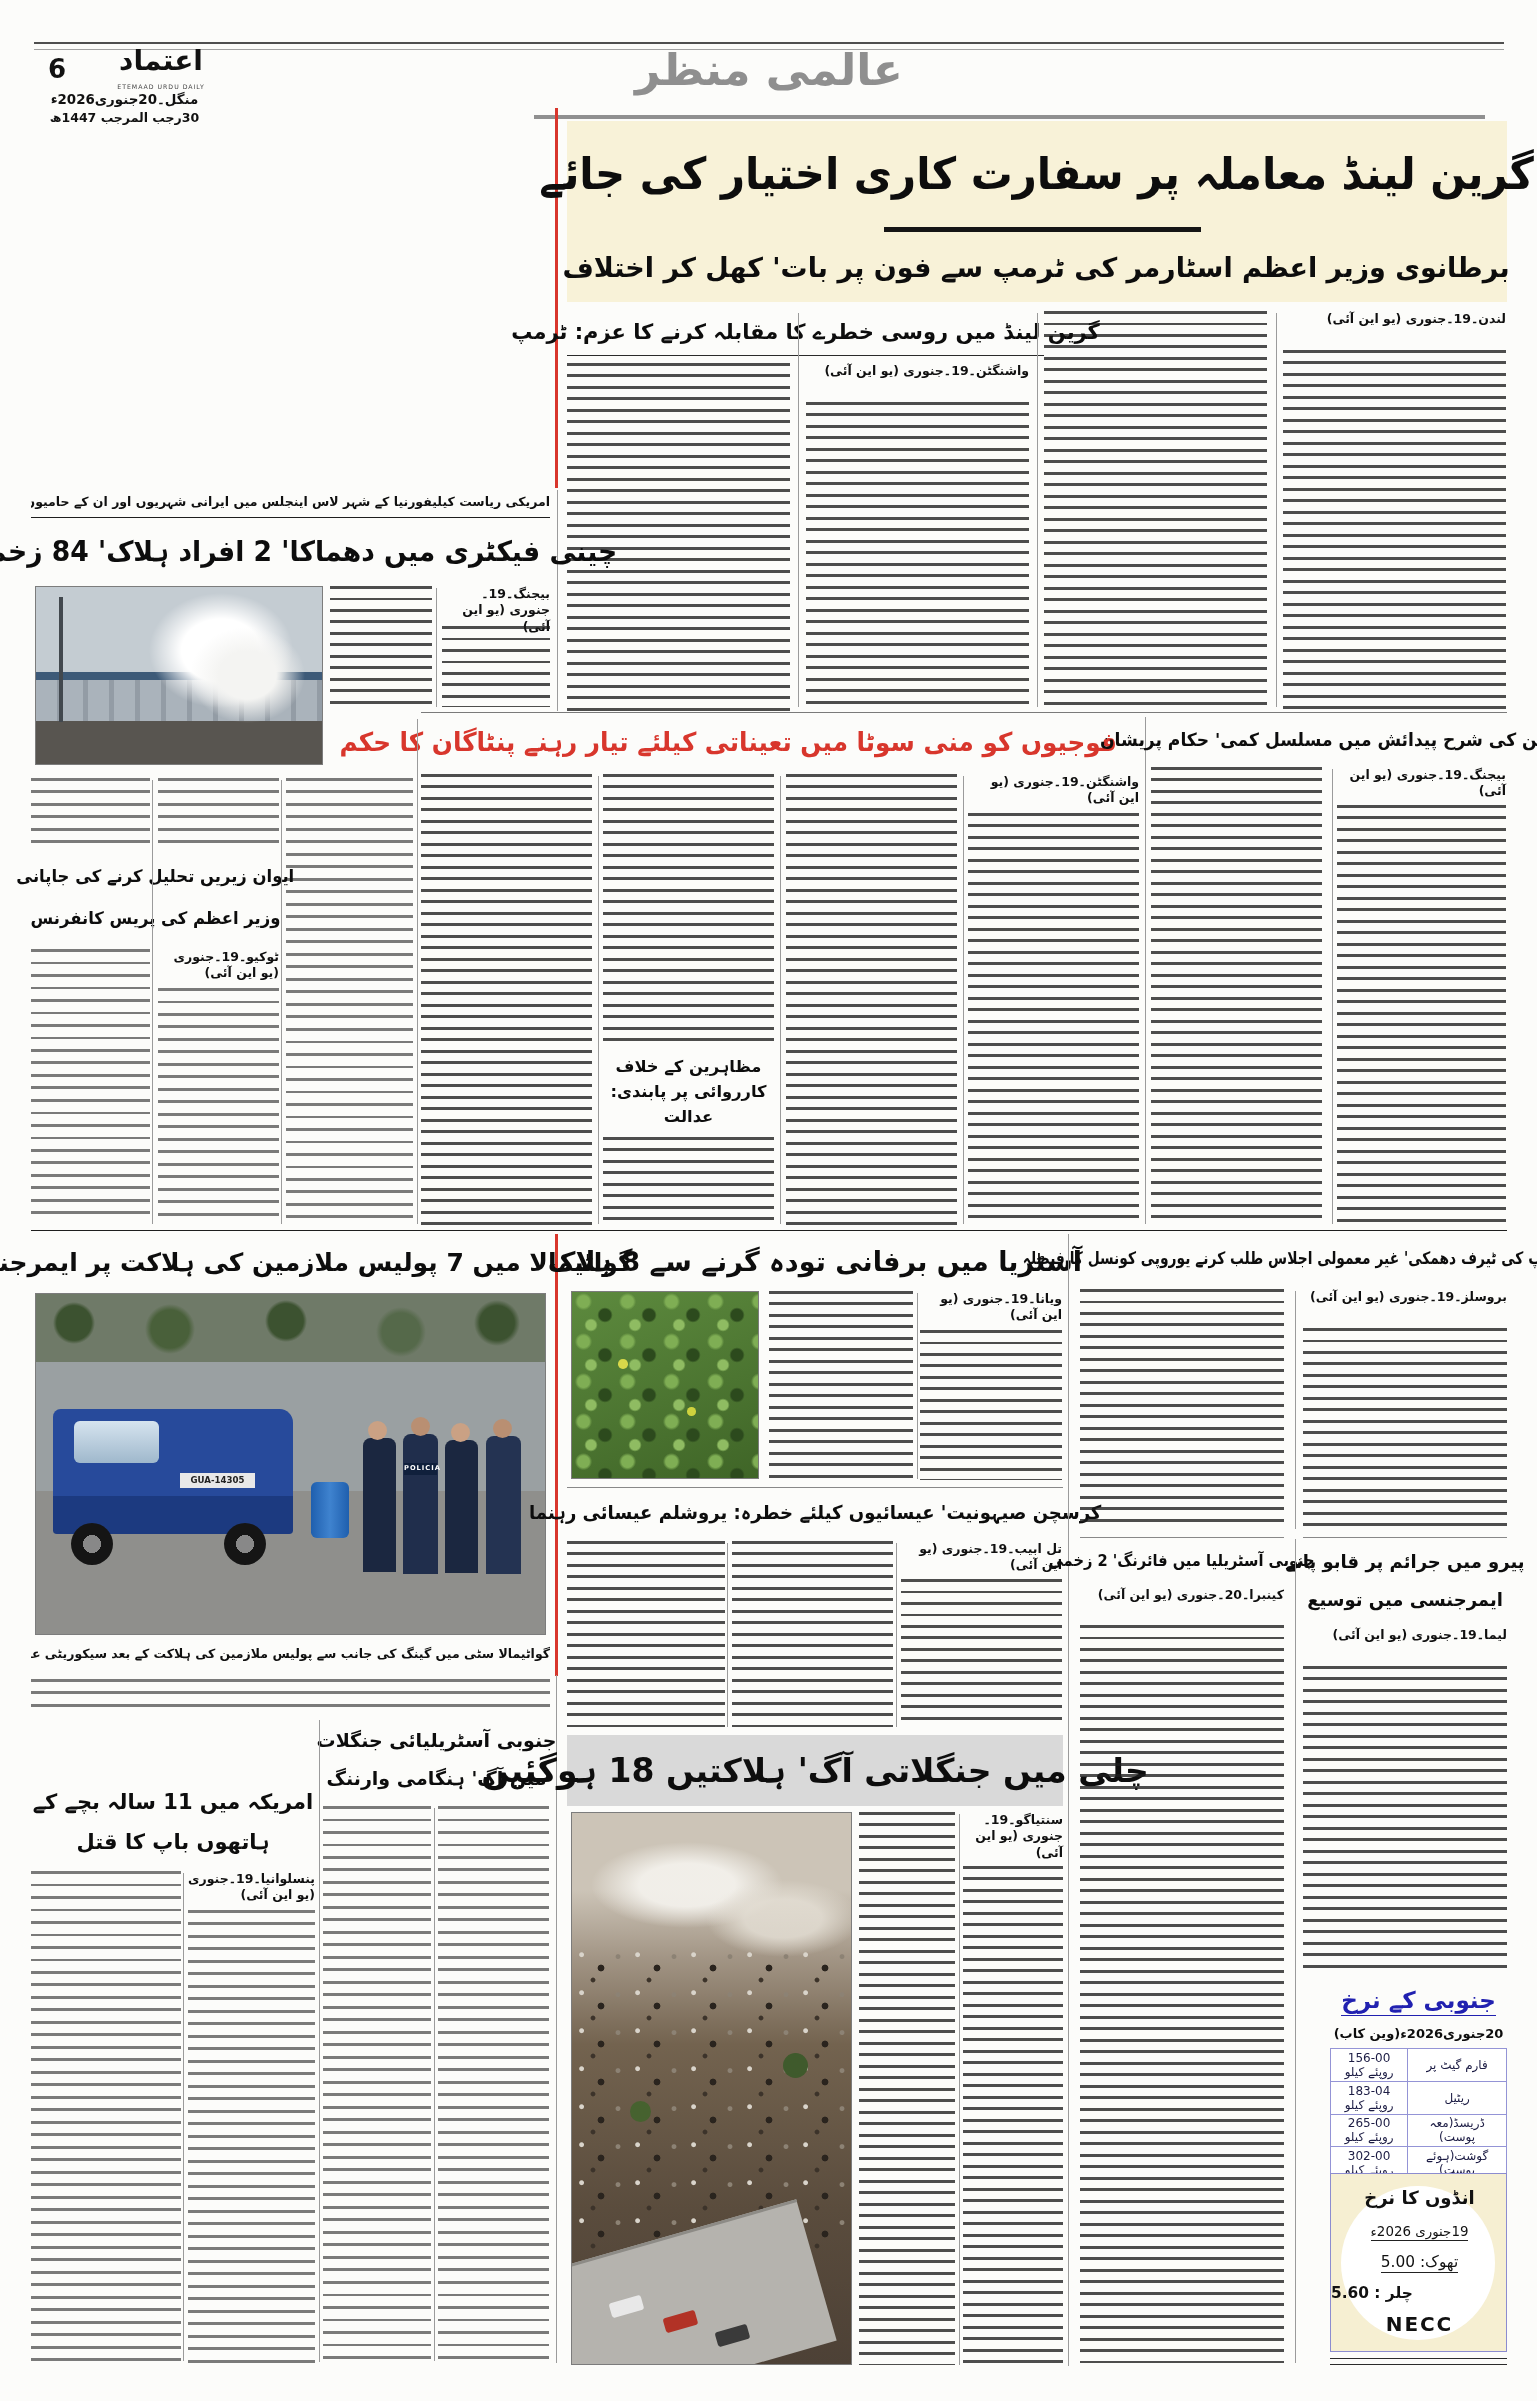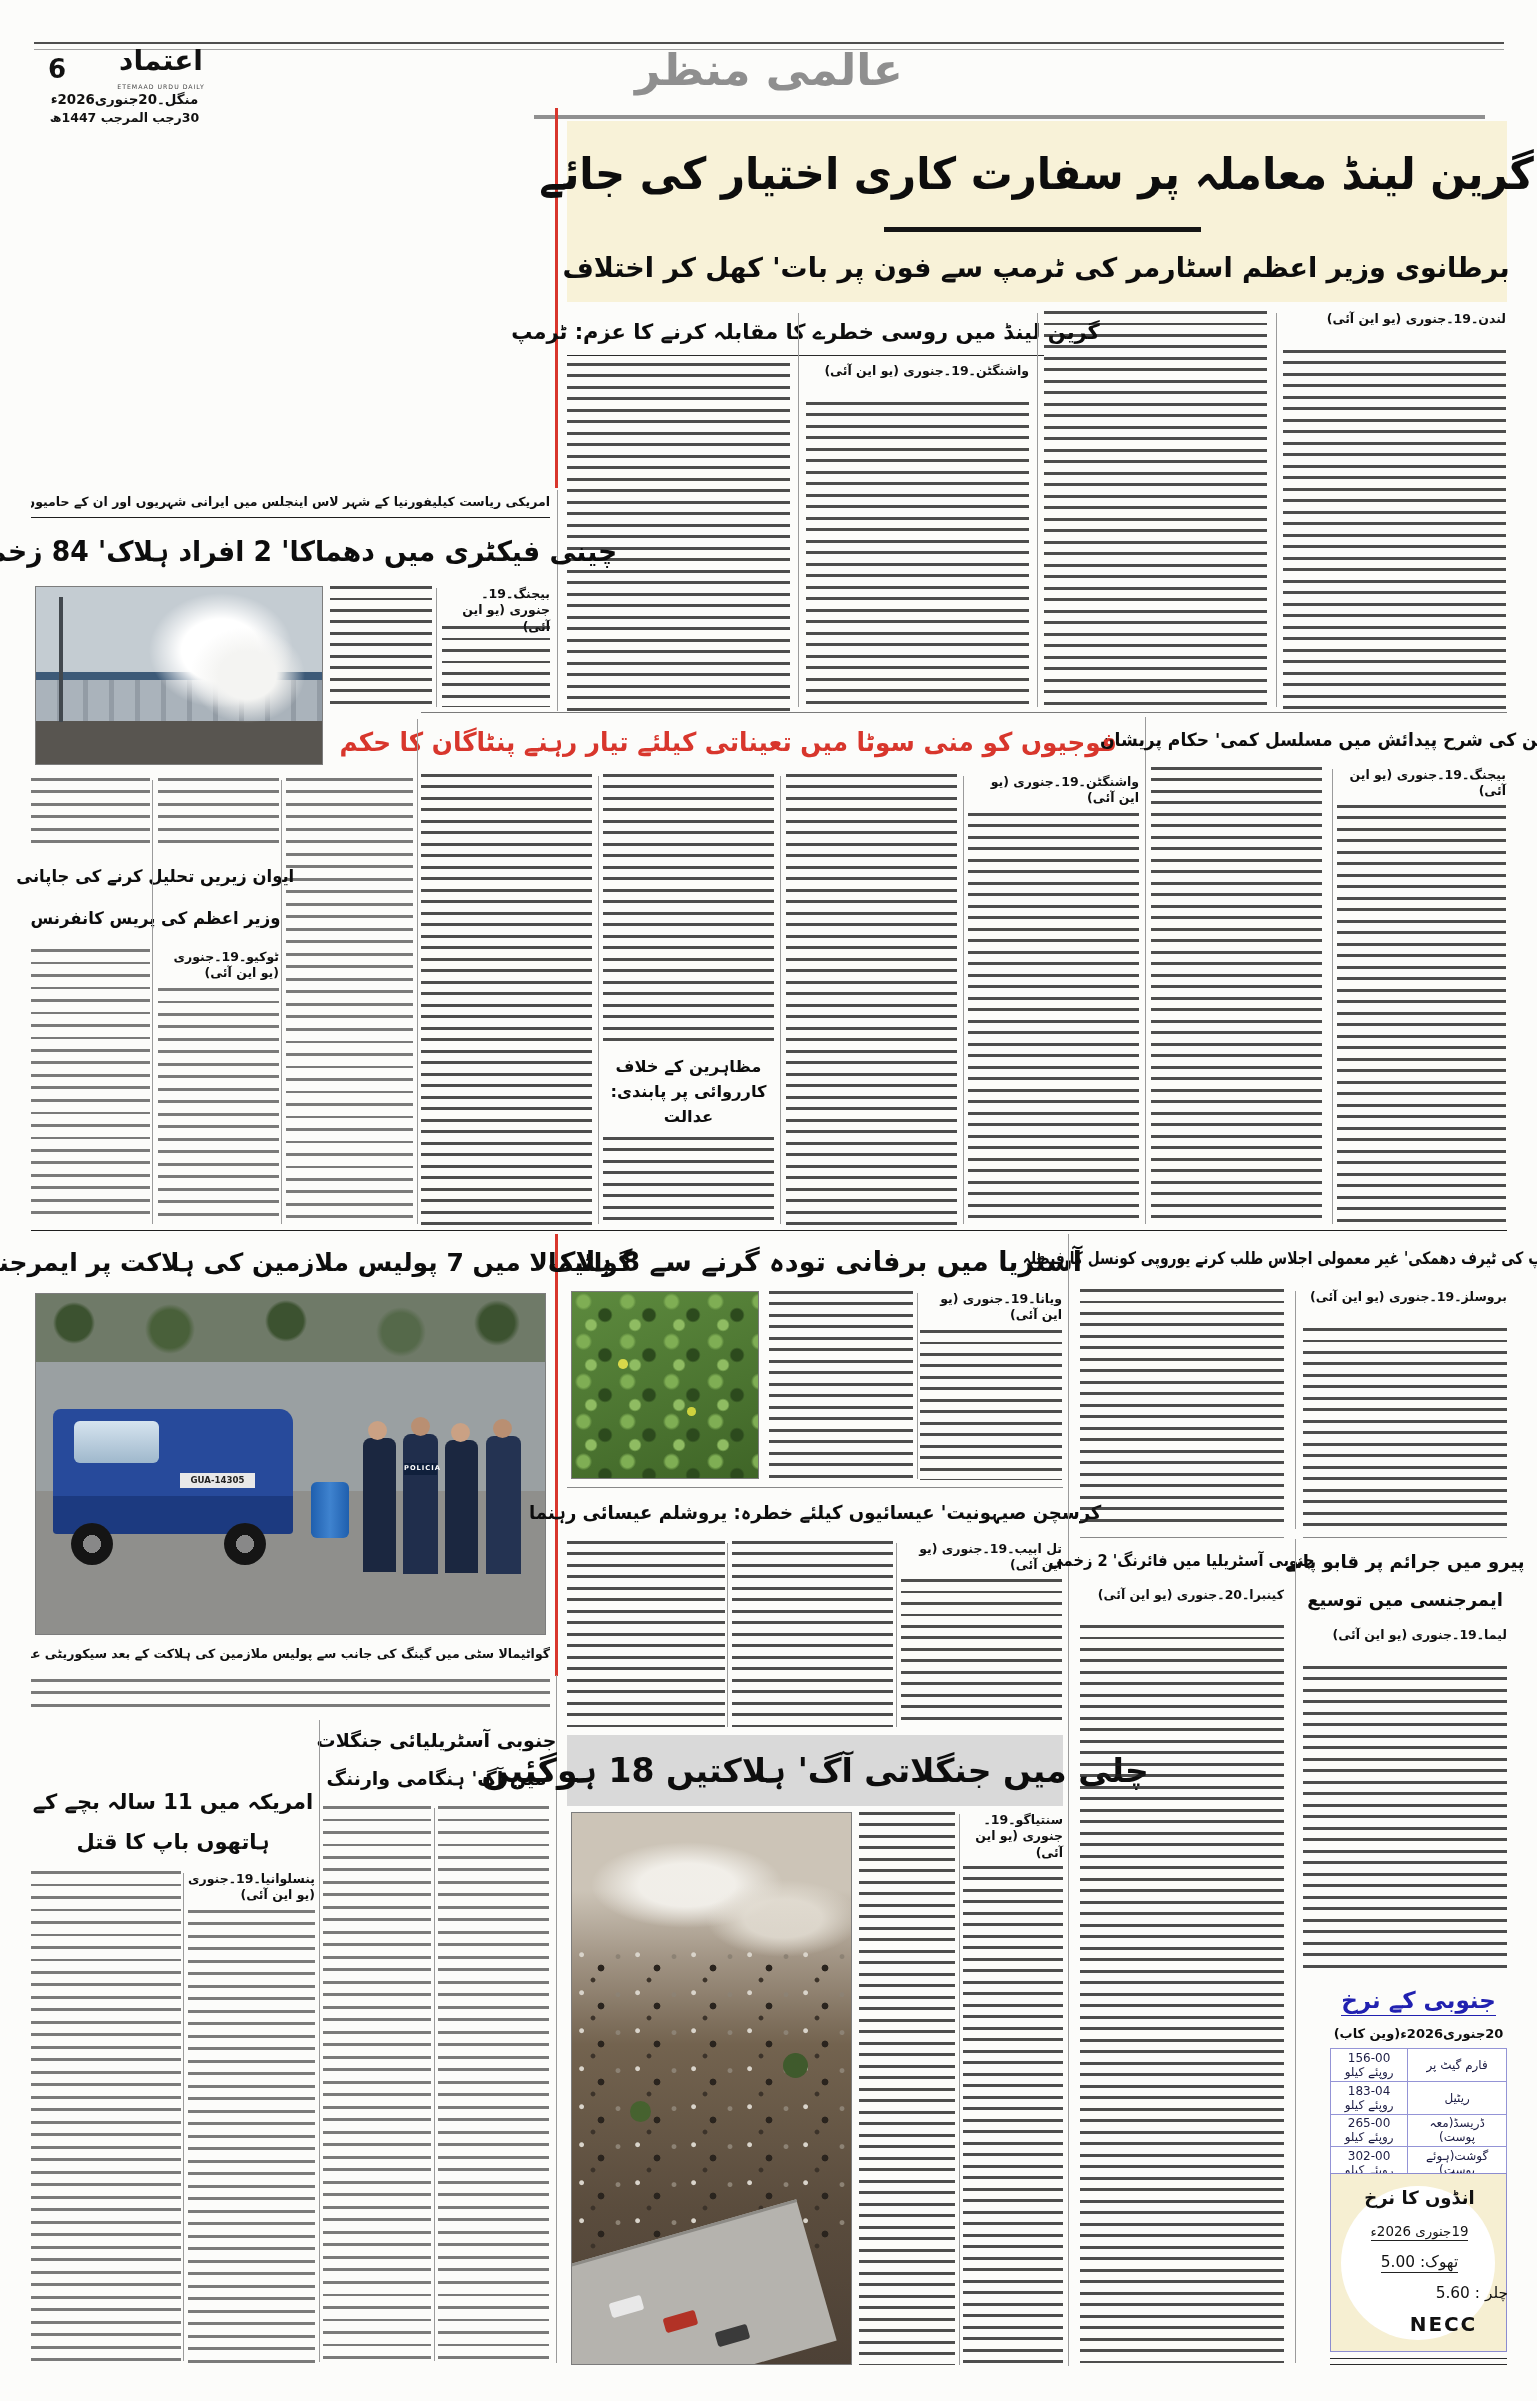--- a/index.html
+++ b/index.html
@@ -282,21 +282,21 @@
 
   <div class="eggbox" style="left:1330px;top:2173px;width:177px;height:179px;">
     <div class="abs" style="left:9.6px;top:11.5px;width:154px;height:154px;border-radius:50%;background:#fff;"></div>
     <div class="abs" style="left:0;top:13.4px;width:177px;text-align:center;font-size:18px;font-weight:bold;direction:rtl;">انڈوں کا نرخ</div>
     <div class="abs" style="left:0;top:50px;width:177px;text-align:center;font-size:13.4px;direction:rtl;">
       <span class="u">19جنوری 2026ء</span>
     </div>
     <div class="abs" style="left:0;top:79px;width:177px;text-align:center;font-size:15.4px;direction:rtl;">
       <span class="u"><span>تھوک:</span> <span>5.00</span></span>
     </div>
-    <div class="abs" style="left:0;top:110px;width:177px;text-align:right;font-size:15.4px;direction:rtl;">
+    <div class="abs" style="left:0;top:110px;width:177px;text-align:left;font-size:15.4px;direction:rtl;font-weight:bold;">
       <span>چلر :</span> <span>5.60</span>
     </div>
-    <div class="abs" style="left:0;top:138px;width:177px;text-align:center;font-size:20px;font-weight:bold;letter-spacing:1.9px;margin-left:24px;">NECC</div>
+    <div class="abs" style="left:0;top:138px;width:177px;text-align:center;font-size:20px;font-weight:bold;letter-spacing:1.9px;">NECC</div>
   </div>
   <div class="abs" style="left:1330px;top:2358px;width:177px;height:4.8px;border-top:1.9px solid #2b2b2b;border-bottom:1px solid #2b2b2b;"></div>
 
 </div>
 
 
 </body></html>

